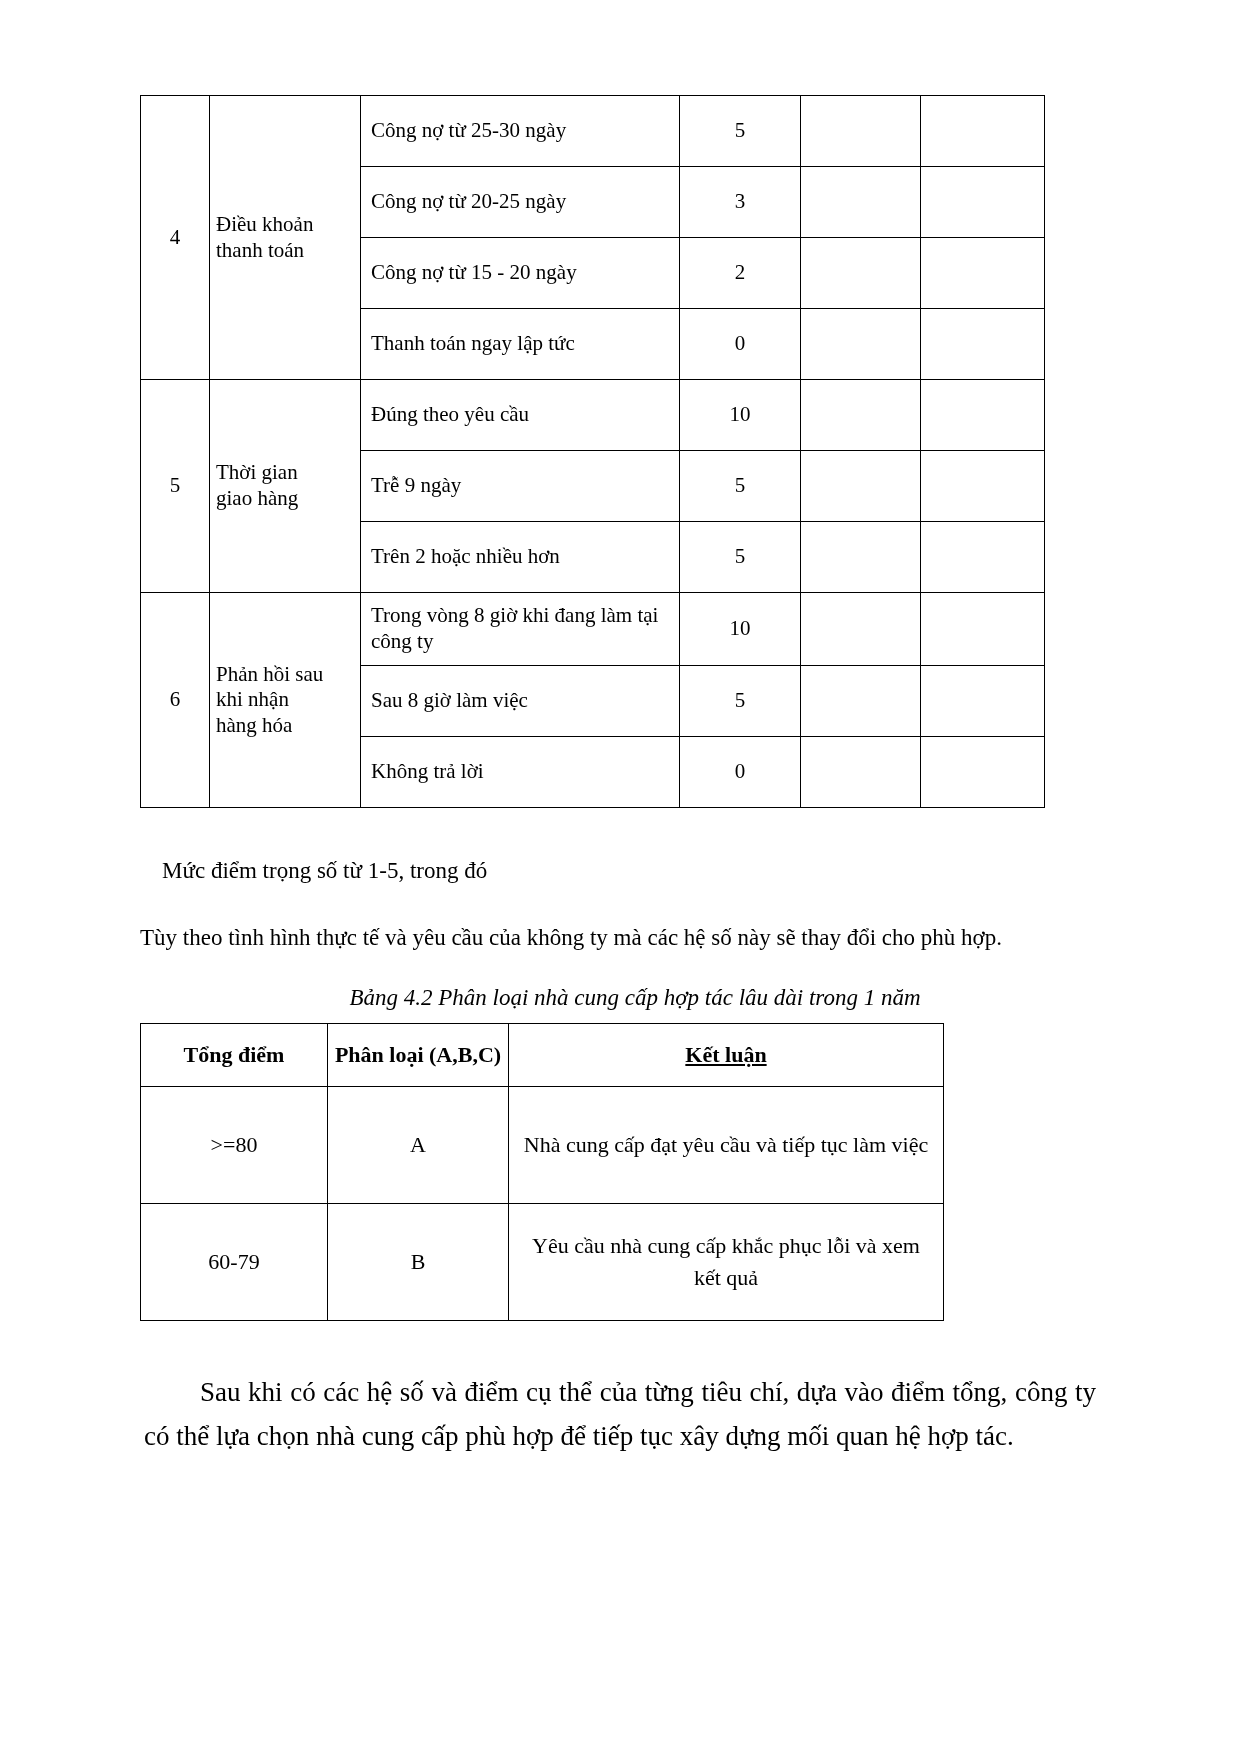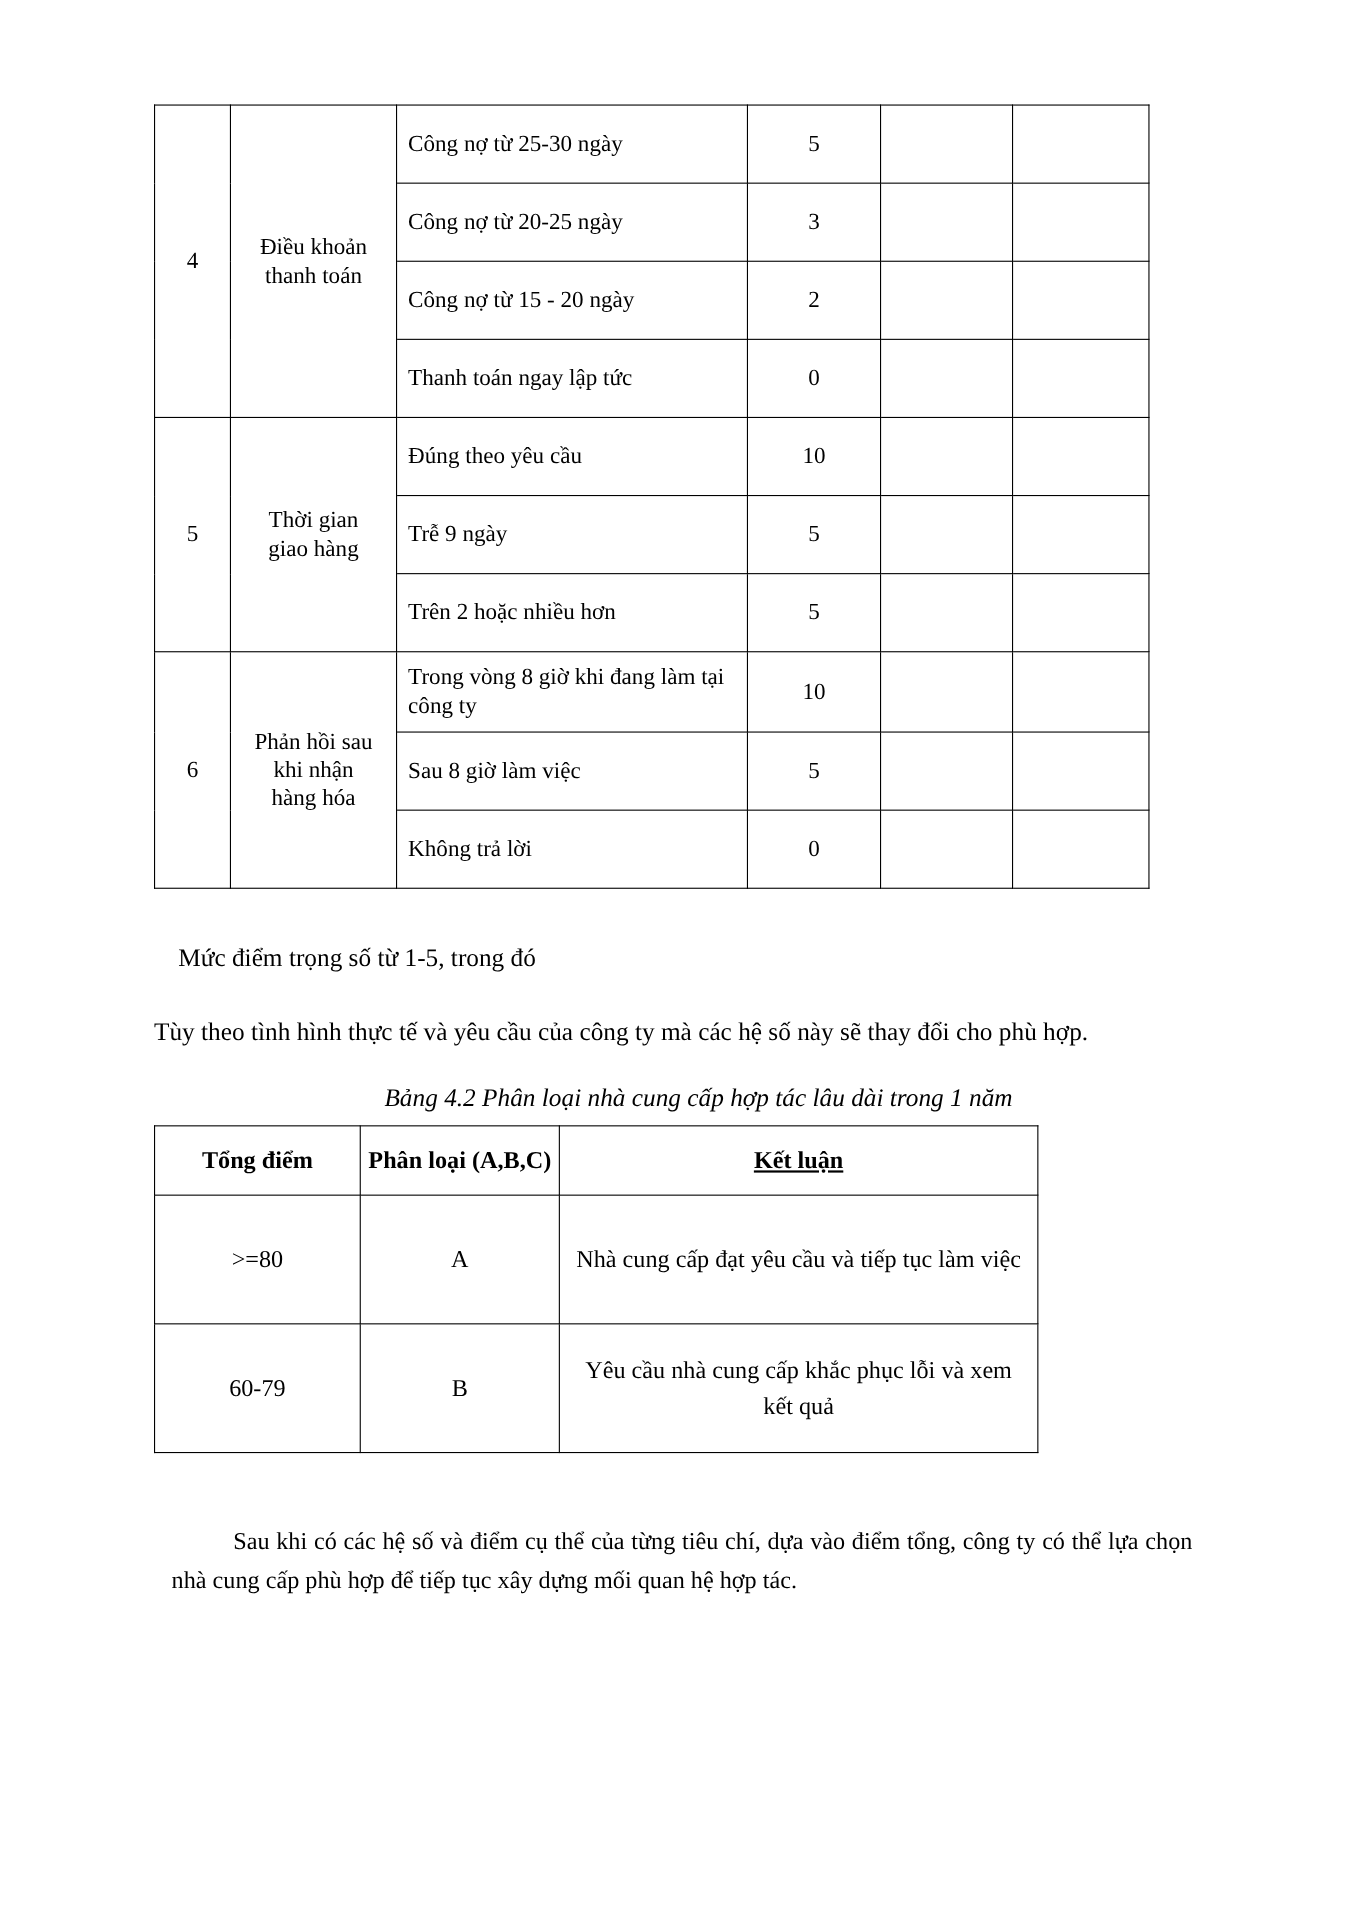--- a/index.html
+++ b/index.html
@@ -36,21 +36,21 @@
     font-size: 21px;
     line-height: 1.22;
   }
 
   
   #criteria-table {
     width: 866px;
     margin: 0;
   }
   #criteria-table .c-no      { width: 68px;  text-align: center; }
-  #criteria-table .c-name    { width: 138px; text-align: center; padding: 2px 6px; }
+  #criteria-table .c-name    { width: 138px; text-align: left; padding: 2px 6px; }
   #criteria-table .c-desc    { width: 298px; text-align: left;   padding: 6px 10px; }
   #criteria-table .c-score   { width: 120px; text-align: center; }
   #criteria-table .c-blank1  { width: 119px; }
   #criteria-table .c-blank2  { width: 123px; }
   #criteria-table td.tall    { height: 58px; }
   #criteria-table td.tall2   { height: 60px; }
 
   
   #classification-table {
     width: 800px;
@@ -90,23 +90,23 @@
 
   .caption {
     text-align: center;
     font-style: italic;
     font-size: 23px;
     margin: 0;
     padding-left: 30px;
   }
 
   .tail-para {
-    font-size: 22px;
+    font-size: 27px;
     line-height: 1.62;
-    margin: 16px;
+    margin: 4px;
     text-align: justify;
   }
   .tail-para.first { text-indent: 56px; }
 
   .page-number {
     position: absolute;
     left: 0;
     right: 0;
     bottom: 118px;
     text-align: center;
@@ -193,21 +193,21 @@
     </tbody>
   </table>
 
   <div class="gap-lg"></div>
 
   <div class="note-block">
     <p class="note-line">Mức điểm trọng số từ 1-5, trong đó</p>
   </div>
 
   <div class="gap-sm"></div>
-  <p class="para">Tùy theo tình hình thực tế và yêu cầu của công ty mà các hệ số này sẽ thay đổi cho phù hợp.</p>
+  <p class="para">Tùy theo tình hình thực tế và yêu cầu của không ty mà các hệ số này sẽ thay đổi cho phù hợp.</p>
 
   <div class="gap-md"></div>
 
   <p class="caption">Bảng 4.2 Phân loại nhà cung cấp hợp tác lâu dài trong 1 năm</p>
 
   <table id="classification-table" class="doc-table">
     <thead>
       <tr>
         <th class="h-score">Tổng điểm</th>
         <th class="h-class">Phân loại (A,B,C)</th>

